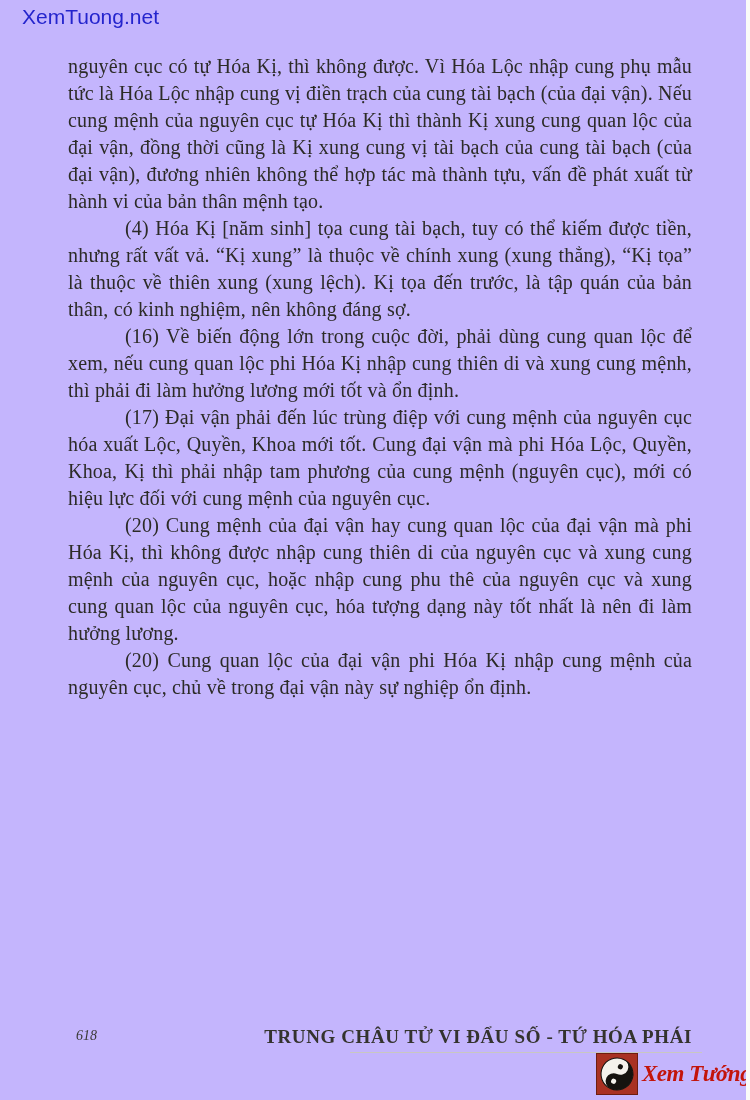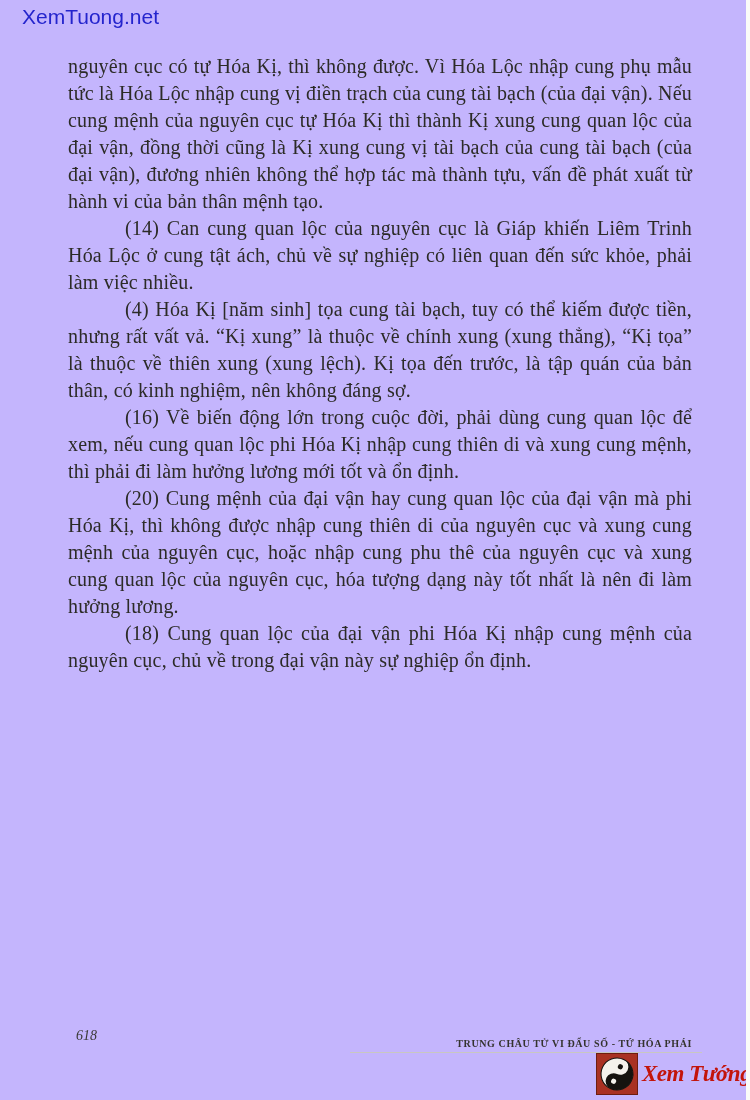--- a/index.html
+++ b/index.html
@@ -59,23 +59,23 @@
     position: absolute;
     left: 8px;
     top: 2px;
     font-style: italic;
     font-size: 14px;
     color: #3a3934;
   }
   .footer-title {
     position: absolute;
     right: 0;
-    top: 12px;
+    top: 0;
     font-weight: bold;
-    font-size: 10px;
+    font-size: 19px;
     letter-spacing: 0.6px;
     color: #34332e;
     white-space: nowrap;
     margin-left: 20px;
   }
   .footer-rule {
     position: absolute;
     left: 350px;
     top: 1052px;
     width: 352px;
@@ -117,25 +117,25 @@
 </style>
 </head>
 <body>
 
 <div class="page">
 
   <div class="watermark-top">XemTuong.net</div>
 
   <div class="body-text">
     <p>nguyên cục có tự Hóa Kị, thì không được. Vì Hóa Lộc nhập cung phụ mẫu tức là Hóa Lộc nhập cung vị điền trạch của cung tài bạch (của đại vận). Nếu cung mệnh của nguyên cục tự Hóa Kị thì thành Kị xung cung quan lộc của đại vận, đồng thời cũng là Kị xung cung vị tài bạch của cung tài bạch (của đại vận), đương nhiên không thể hợp tác mà thành tựu, vấn đề phát xuất từ hành vi của bản thân mệnh tạo.</p>
-    <p class="indent">(14) Can cung quan lộc của nguyên cục là Giáp khiến Liêm Trinh Hóa Lộc ở cung tật ách, chủ về sự nghiệp có liên quan đến sức khỏe, phải làm việc nhiều.</p>
     <p class="indent">(4) Hóa Kị [năm sinh] tọa cung tài bạch, tuy có thể kiếm được tiền, nhưng rất vất vả. “Kị xung” là thuộc về chính xung (xung thẳng), “Kị tọa” là thuộc về thiên xung (xung lệch). Kị tọa đến trước, là tập quán của bản thân, có kinh nghiệm, nên không đáng sợ.</p>
     <p class="indent">(16) Về biến động lớn trong cuộc đời, phải dùng cung quan lộc để xem, nếu cung quan lộc phi Hóa Kị nhập cung thiên di và xung cung mệnh, thì phải đi làm hưởng lương mới tốt và ổn định.</p>
+    <p class="indent">(17) Đại vận phải đến lúc trùng điệp với cung mệnh của nguyên cục hóa xuất Lộc, Quyền, Khoa mới tốt. Cung đại vận mà phi Hóa Lộc, Quyền, Khoa, Kị thì phải nhập tam phương của cung mệnh (nguyên cục), mới có hiệu lực đối với cung mệnh của nguyên cục.</p>
     <p class="indent">(20) Cung mệnh của đại vận hay cung quan lộc của đại vận mà phi Hóa Kị, thì không được nhập cung thiên di của nguyên cục và xung cung mệnh của nguyên cục, hoặc nhập cung phu thê của nguyên cục và xung cung quan lộc của nguyên cục, hóa tượng dạng này tốt nhất là nên đi làm hưởng lương.</p>
-    <p class="indent">(18) Cung quan lộc của đại vận phi Hóa Kị nhập cung mệnh của nguyên cục, chủ về trong đại vận này sự nghiệp ổn định.</p>
+    <p class="indent">(20) Cung quan lộc của đại vận phi Hóa Kị nhập cung mệnh của nguyên cục, chủ về trong đại vận này sự nghiệp ổn định.</p>
   </div>
 
   <div class="footer">
     <span class="page-num">618</span>
     <span class="footer-title">TRUNG CHÂU TỬ VI ĐẨU SỐ - TỨ HÓA PHÁI</span>
   </div>
 
   <div class="footer-rule"></div>
 
   <div class="logo">

